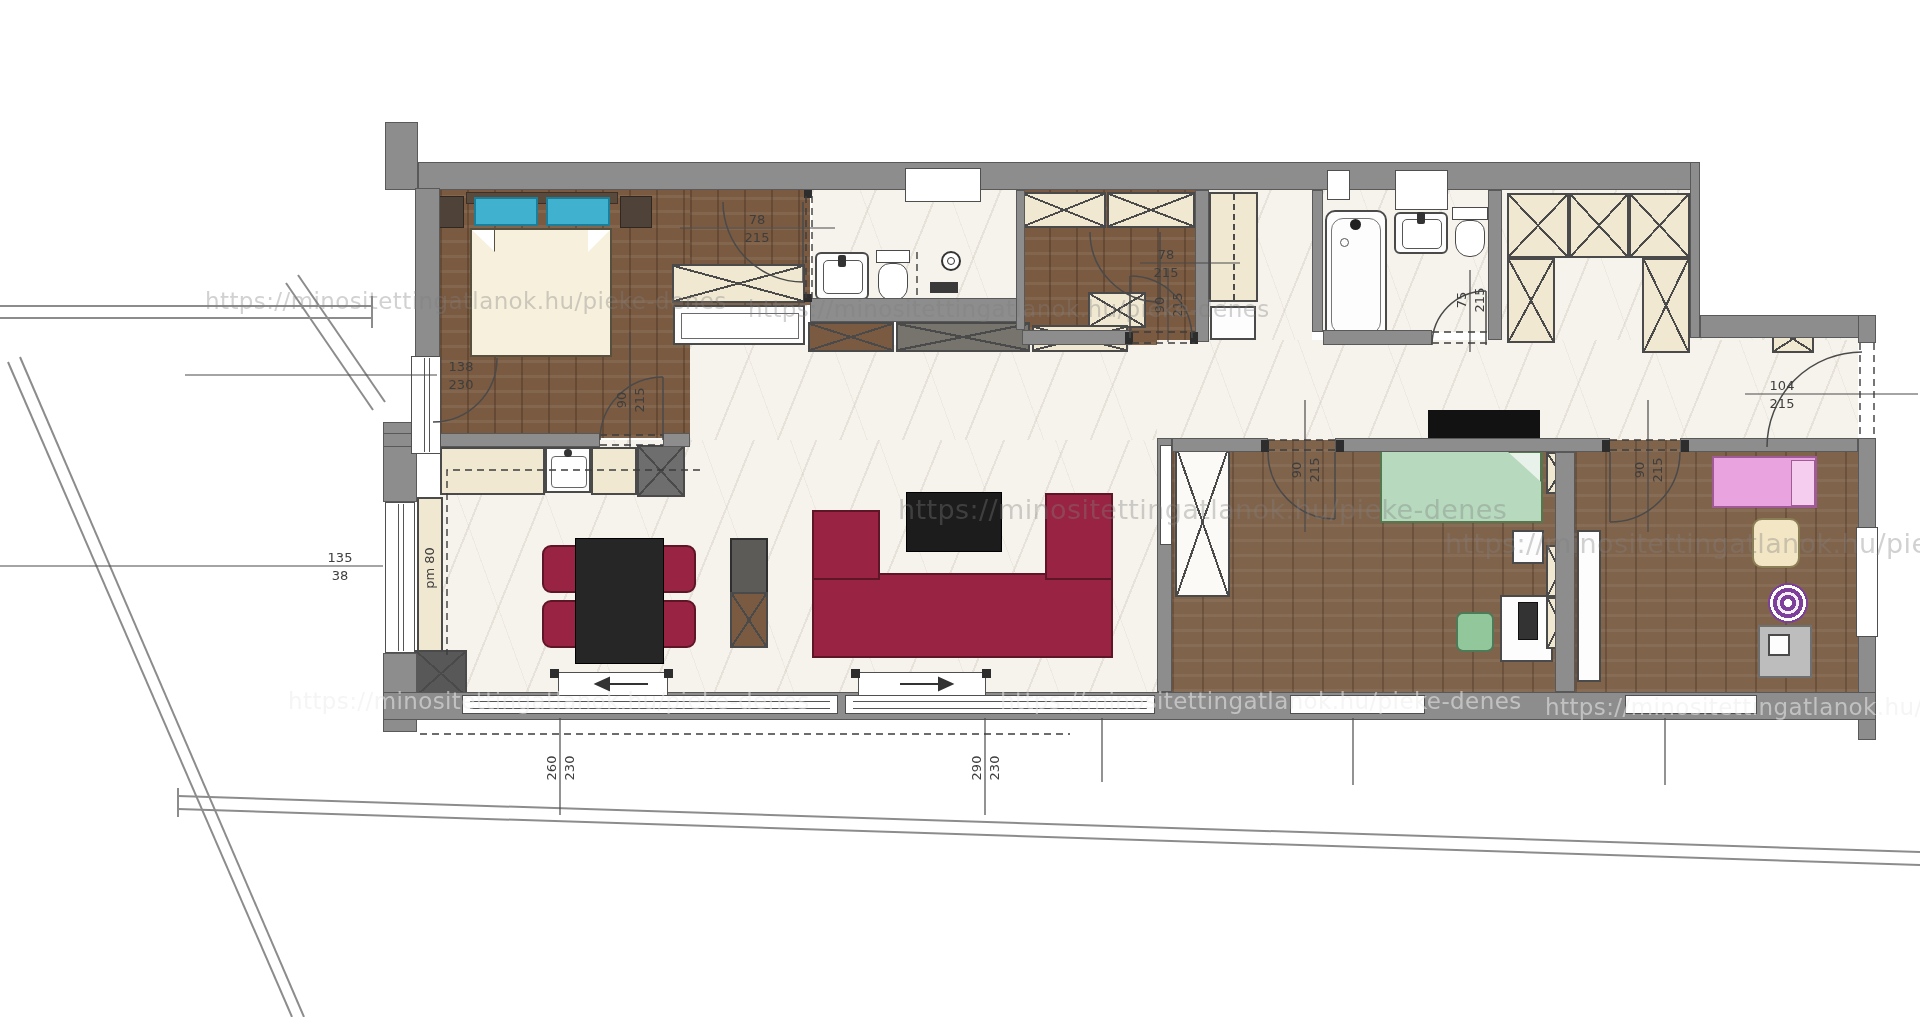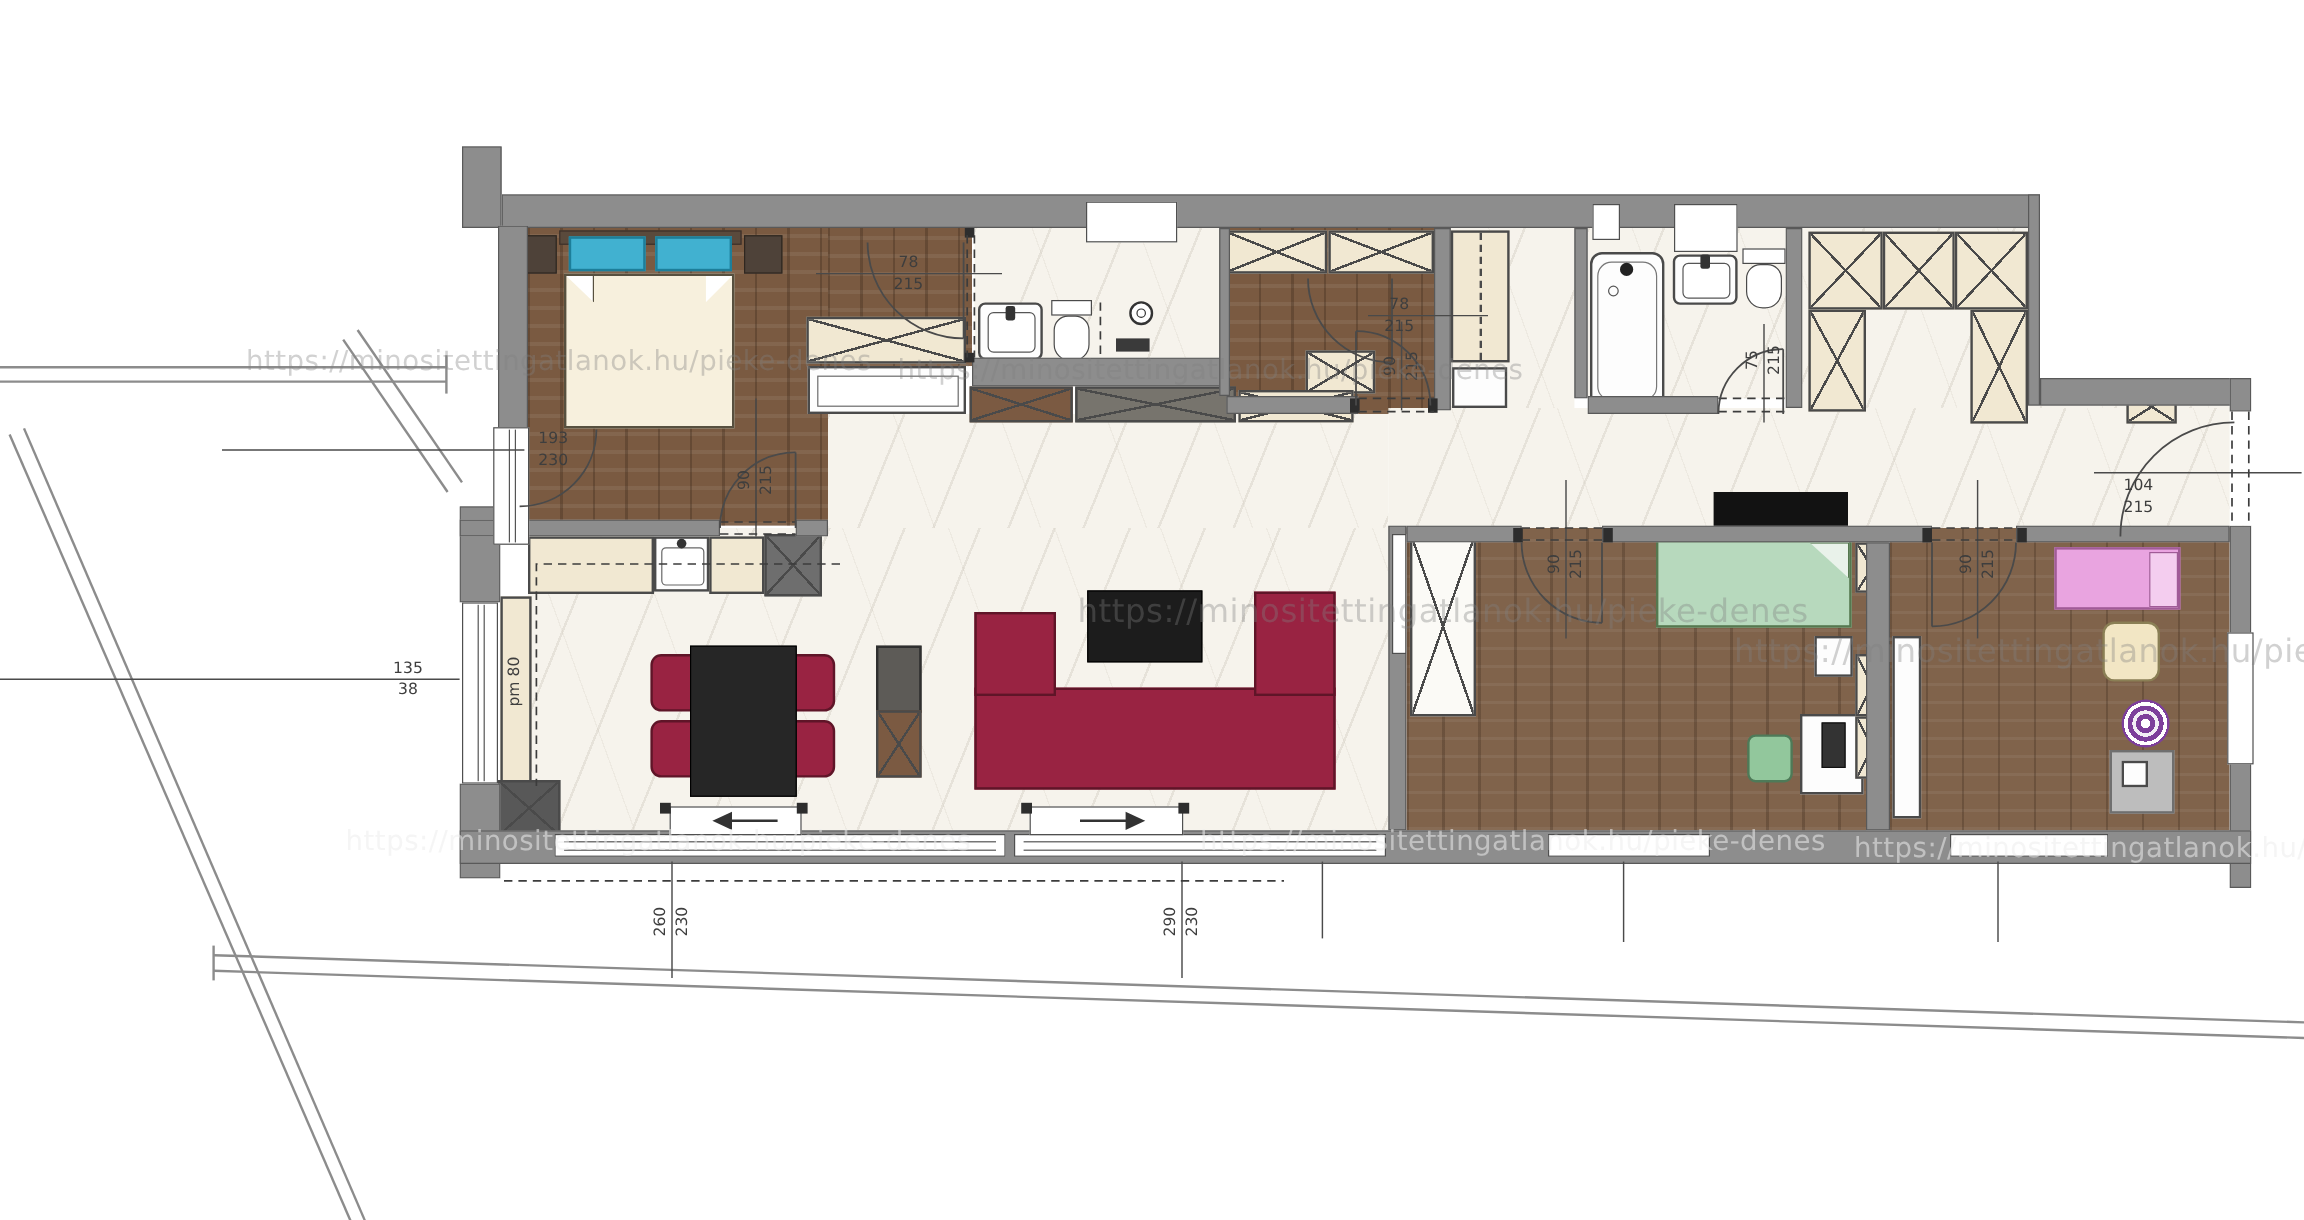--- a/index.html
+++ b/index.html
@@ -279,28 +279,28 @@
 
     <g stroke="#333" stroke-width="2" fill="#333">
       <line x1="648" y1="684" x2="604" y2="684"></line>
         <path d="M596 684 l13 -6 v12 z"></path>
       <line x1="900" y1="684" x2="944" y2="684"></line>
         <path d="M952 684 l-13 -6 v12 z"></path>
     </g>
   </svg>
 
   <div class="lbl" style="left:461px;top:375px;">
-    <span>193</span>
+    <span>138</span>
     <span>230</span>
   </div>
   <div class="lbl" style="left:340px;top:566px;">
     <span>135</span>
     <span>38</span>
   </div>
-  <div class="lbl" style="left:1782px;top:414px;">
+  <div class="lbl" style="left:1782px;top:394px;">
     <span>104</span>
     <span>215</span>
   </div>
   <div class="lbl" style="left:757px;top:228px;">
     <span>78</span>
     <span>215</span>
   </div>
   <div class="lbl" style="left:1166px;top:263px;">
     <span>78</span>
     <span>215</span>

